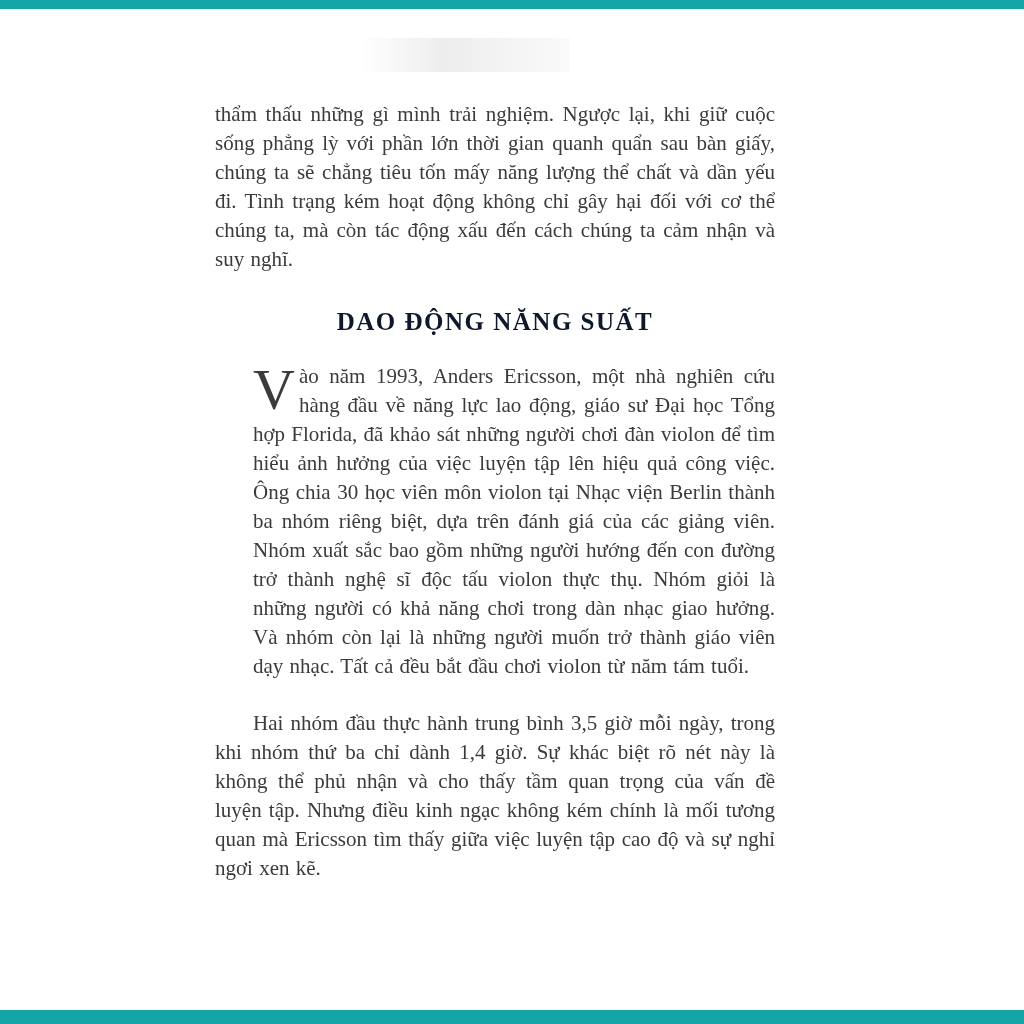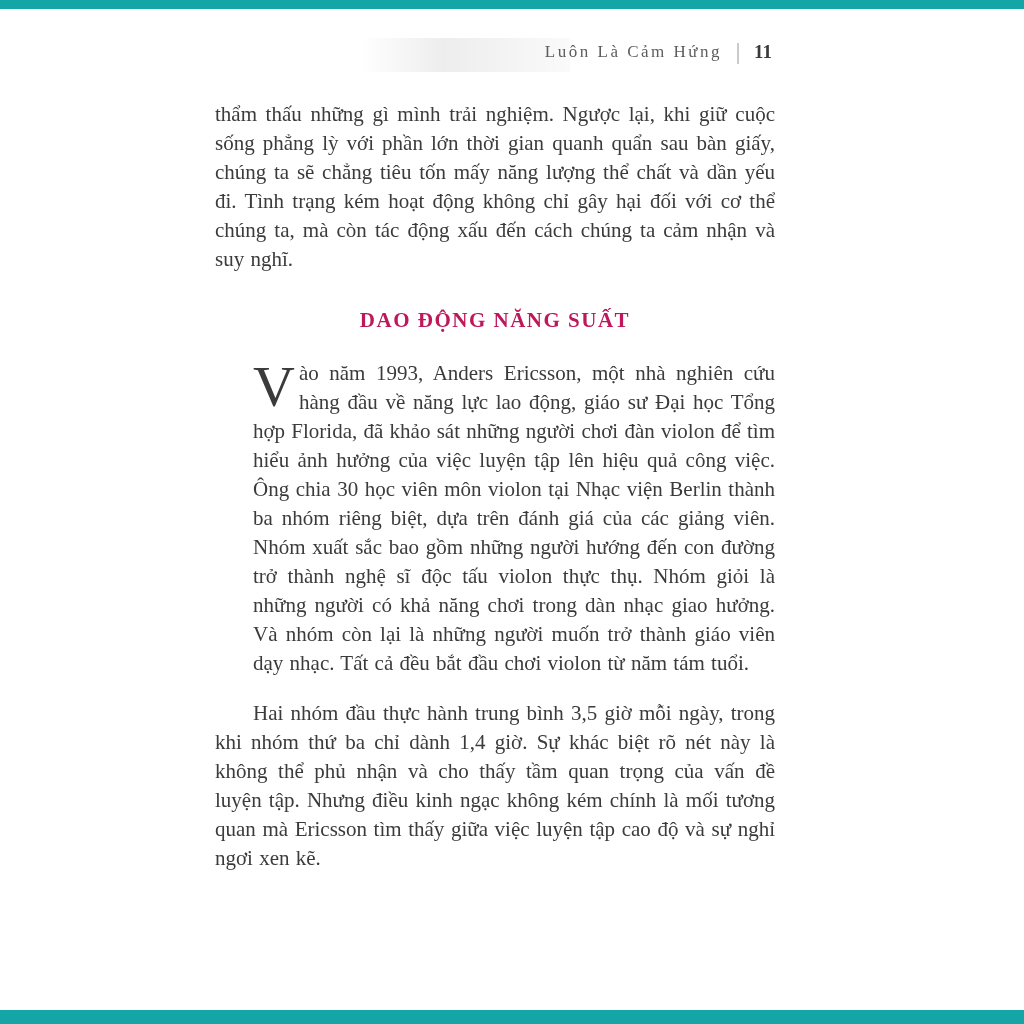--- a/index.html
+++ b/index.html
@@ -81,23 +81,23 @@
     word-spacing: 1px;
   }
   .para.indent {
     text-indent: 38px;
   }
   .para + .para {
     margin-top: 13px;
   }
   .section-heading {
     text-align: center;
-    font-size: 21px;
+    font-size: 25px;
     letter-spacing: 1.5px;
-    color: #be185d;
+    color: #0f172a;
     font-weight: 600;
     margin: 34px 0 26px 0;
   }
   .dropcap-para {
     padding-left: 38px;
   }
   .dropcap {
     float: left;
     font-size: 58px;
     line-height: 48px;
@@ -108,33 +108,28 @@
 </style>
 </head>
 <body>
 
 <div class="page">
 
   <div class="accent-bar top"></div>
 
   <div class="scan-shadow"></div>
 
-  <div class="running-header">
-    <span class="book-title">Luôn Là Cảm Hứng</span>
-    <span class="header-divider">|</span>
-    <span class="page-number">11</span>
-  </div>
 
   <div class="text-block">
 
     <p class="para">thẩm thấu những gì mình trải nghiệm. Ngược lại, khi giữ cuộc sống phẳng lỳ với phần lớn thời gian quanh quẩn sau bàn giấy, chúng ta sẽ chẳng tiêu tốn mấy năng lượng thể chất và dần yếu đi. Tình trạng kém hoạt động không chỉ gây hại đối với cơ thể chúng ta, mà còn tác động xấu đến cách chúng ta cảm nhận và suy nghĩ.</p>
 
     <h2 class="section-heading">DAO ĐỘNG NĂNG SUẤT</h2>
 
     <p class="para dropcap-para"><span class="dropcap">V</span><span>ào năm 1993, Anders Ericsson, một nhà nghiên cứu hàng đầu về năng lực lao động, giáo sư Đại học Tổng hợp Florida, đã khảo sát những người chơi đàn violon để tìm hiểu ảnh hưởng của việc luyện tập lên hiệu quả công việc. Ông chia 30 học viên môn violon tại Nhạc viện Berlin thành ba nhóm riêng biệt, dựa trên đánh giá của các giảng viên. Nhóm xuất sắc bao gồm những người hướng đến con đường trở thành nghệ sĩ độc tấu violon thực thụ. Nhóm giỏi là những người có khả năng chơi trong dàn nhạc giao hưởng. Và nhóm còn lại là những người muốn trở thành giáo viên dạy nhạc. Tất cả đều bắt đầu chơi violon từ năm tám tuổi.</span></p>
 
-    <p class="para indent" style="margin-top:21px;">Hai nhóm đầu thực hành trung bình 3,5 giờ mỗi ngày, trong khi nhóm thứ ba chỉ dành 1,4 giờ. Sự khác biệt rõ nét này là không thể phủ nhận và cho thấy tầm quan trọng của vấn đề luyện tập. Nhưng điều kinh ngạc không kém chính là mối tương quan mà Ericsson tìm thấy giữa việc luyện tập cao độ và sự nghỉ ngơi xen kẽ.</p>
+    <p class="para indent" style="margin-top:28px;">Hai nhóm đầu thực hành trung bình 3,5 giờ mỗi ngày, trong khi nhóm thứ ba chỉ dành 1,4 giờ. Sự khác biệt rõ nét này là không thể phủ nhận và cho thấy tầm quan trọng của vấn đề luyện tập. Nhưng điều kinh ngạc không kém chính là mối tương quan mà Ericsson tìm thấy giữa việc luyện tập cao độ và sự nghỉ ngơi xen kẽ.</p>
 
   </div>
 
   <div class="accent-bar bottom"></div>
 
 </div>
 
 </body></html>

